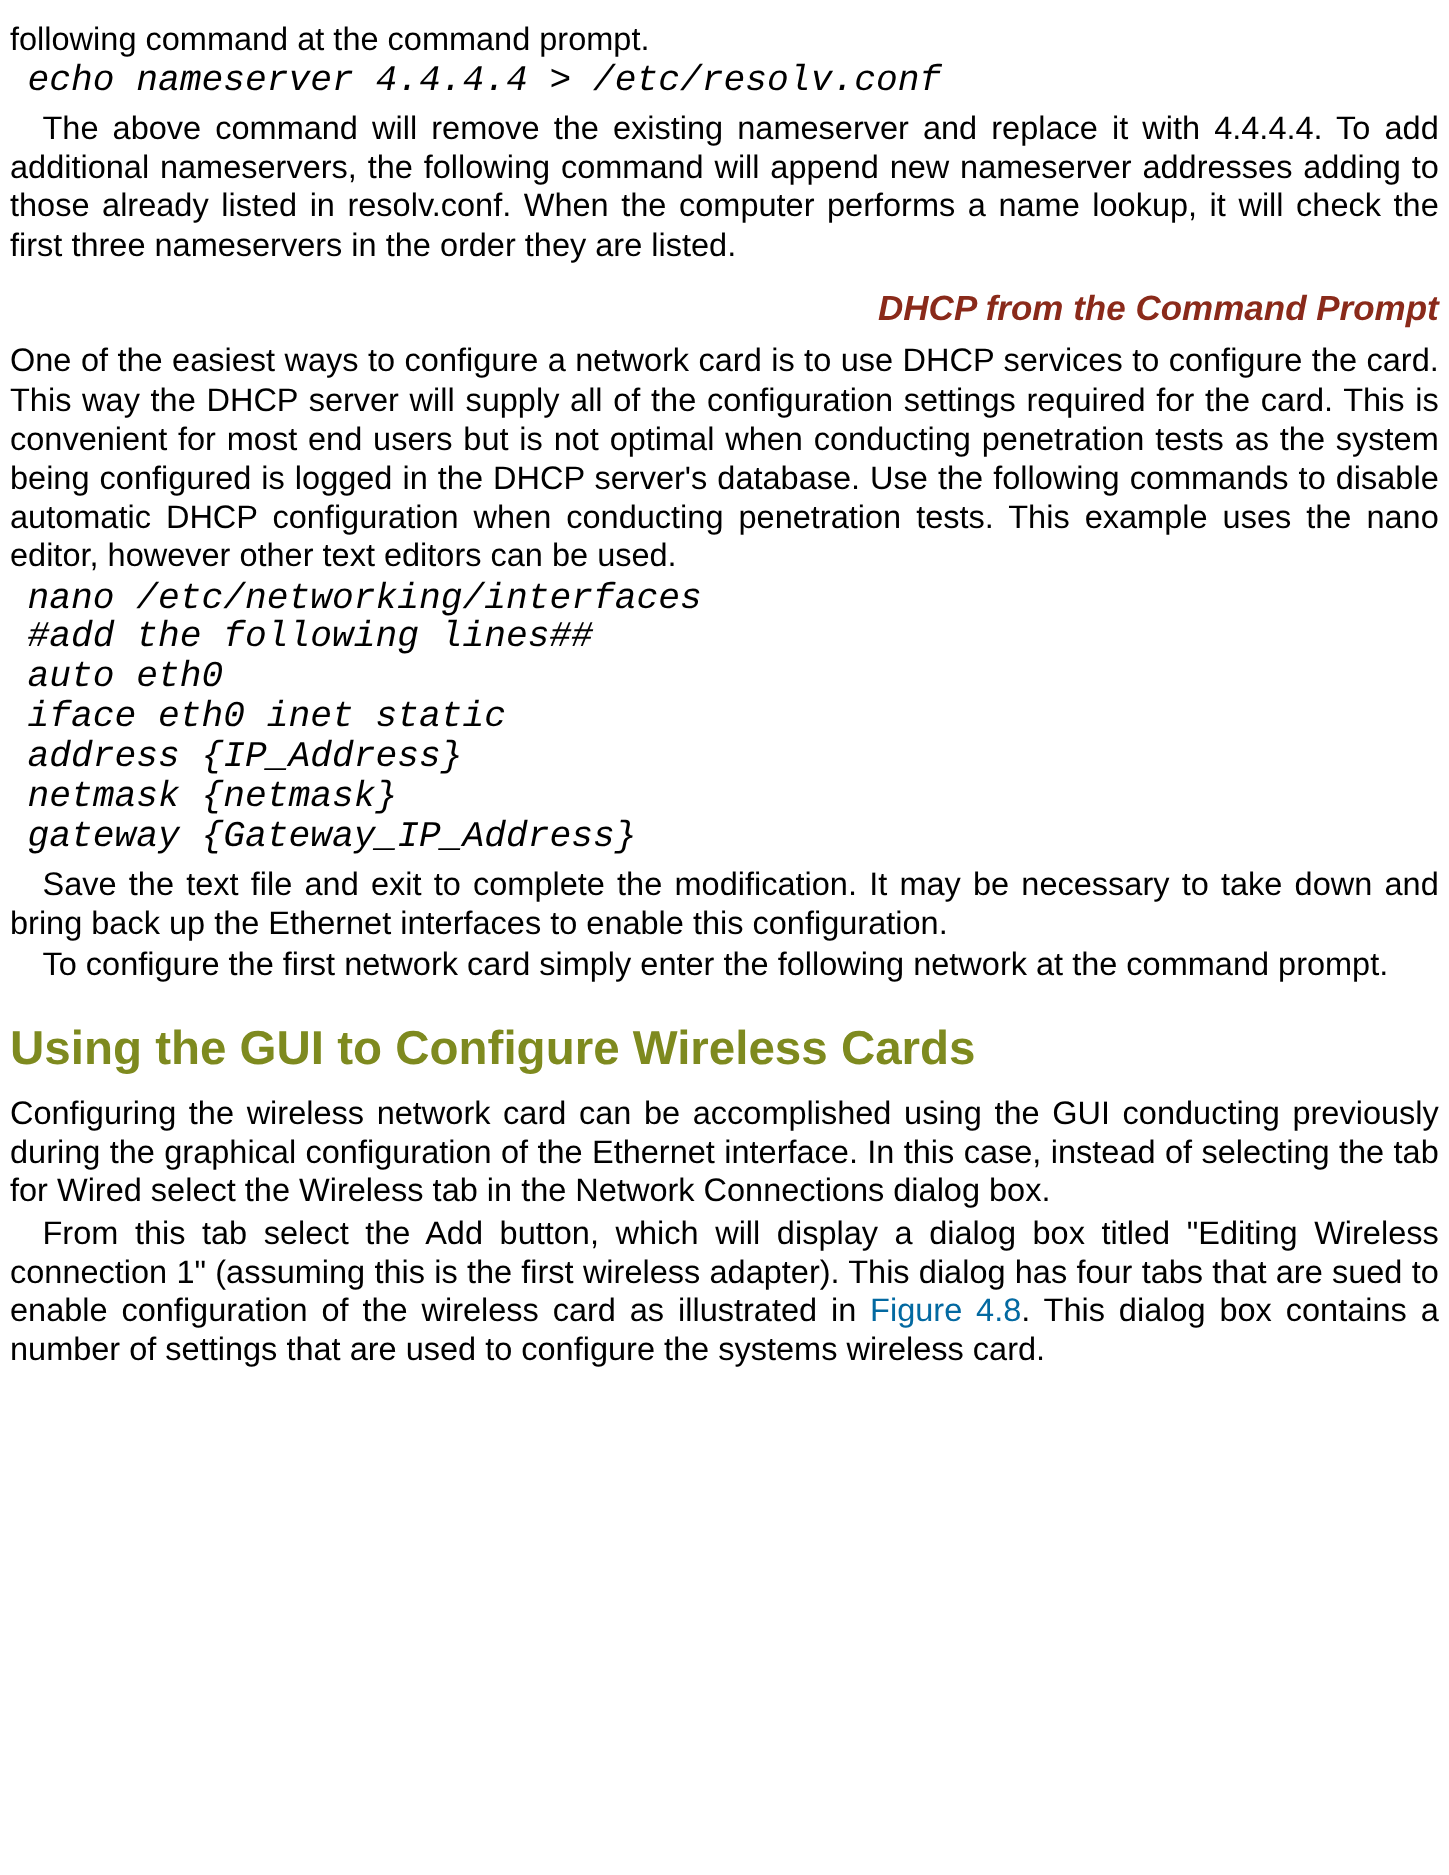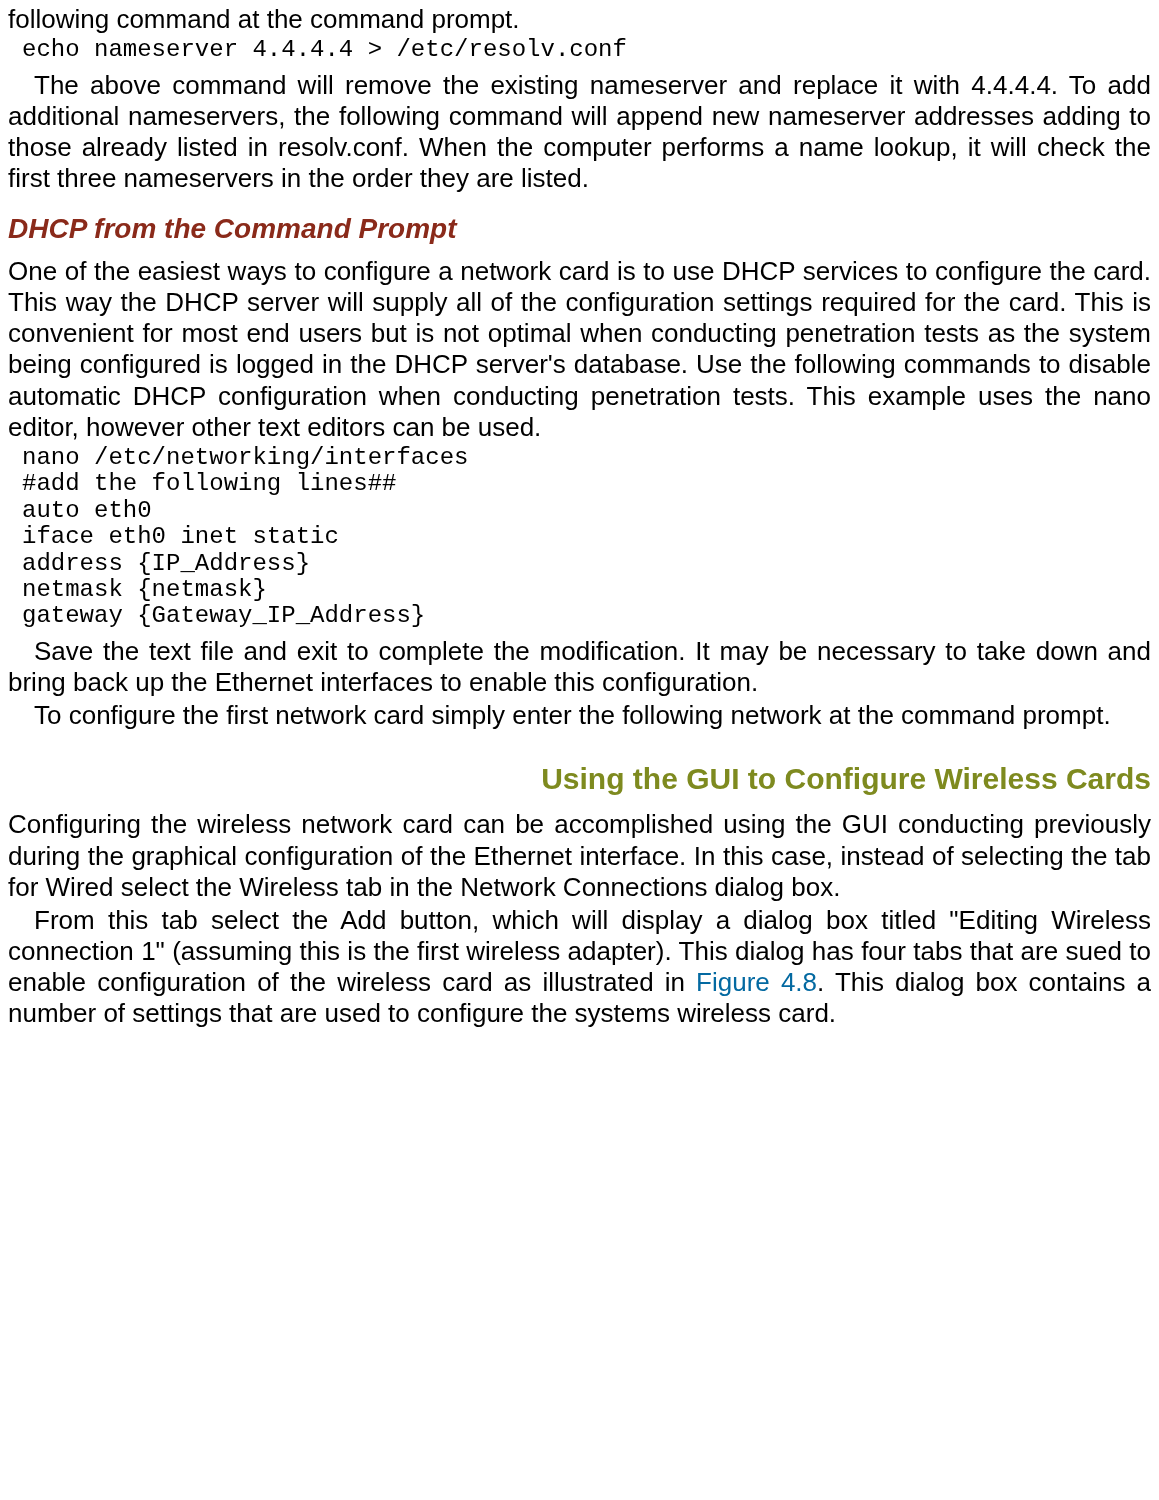--- a/index.html
+++ b/index.html
@@ -5,55 +5,56 @@
   html, body {
     margin: 0;
     padding: 0;
     background: #ffffff;
     font-family: Arial, Helvetica, sans-serif;
     color: #000000;
   }
   .page {
     width: 1159px;
     box-sizing: border-box;
-    padding: 4px 8px 8px 8px;
+    padding: 16px 8px 8px 8px;
     font-size: 26px;
     line-height: 1.2;
   }
   .para {
     text-align: justify;
     margin: 0 0 2px 0;
   }
   .para .indent {
     display: inline-block;
     width: 26px;
   }
   .code {
     font-family: "Courier New", Courier, monospace;
     white-space: pre;
-    font-size: 24px;
+    font-size: 29px;
     line-height: 1.1;
     margin: 0 0 6px 0;
     padding-left: 14px;
+    font-style: italic;
   }
   h3.subheading {
     font-family: Arial, Helvetica, sans-serif;
     font-weight: bold;
     font-style: italic;
     color: #8a2a1a;
     font-size: 28px;
     margin: 18px 0 10px 0;
+    text-align: right;
   }
   h2.heading {
     font-family: Arial, Helvetica, sans-serif;
     font-weight: bold;
     color: #7e8a1f;
-    font-size: 30px;
+    font-size: 38px;
     margin: 30px 0 12px 0;
-    text-align: right;
   }
   a.figref {
     color: #0369a1;
     text-decoration: none;
   }
 </style>
 </head>
 <body>
 
 <div class="page">

